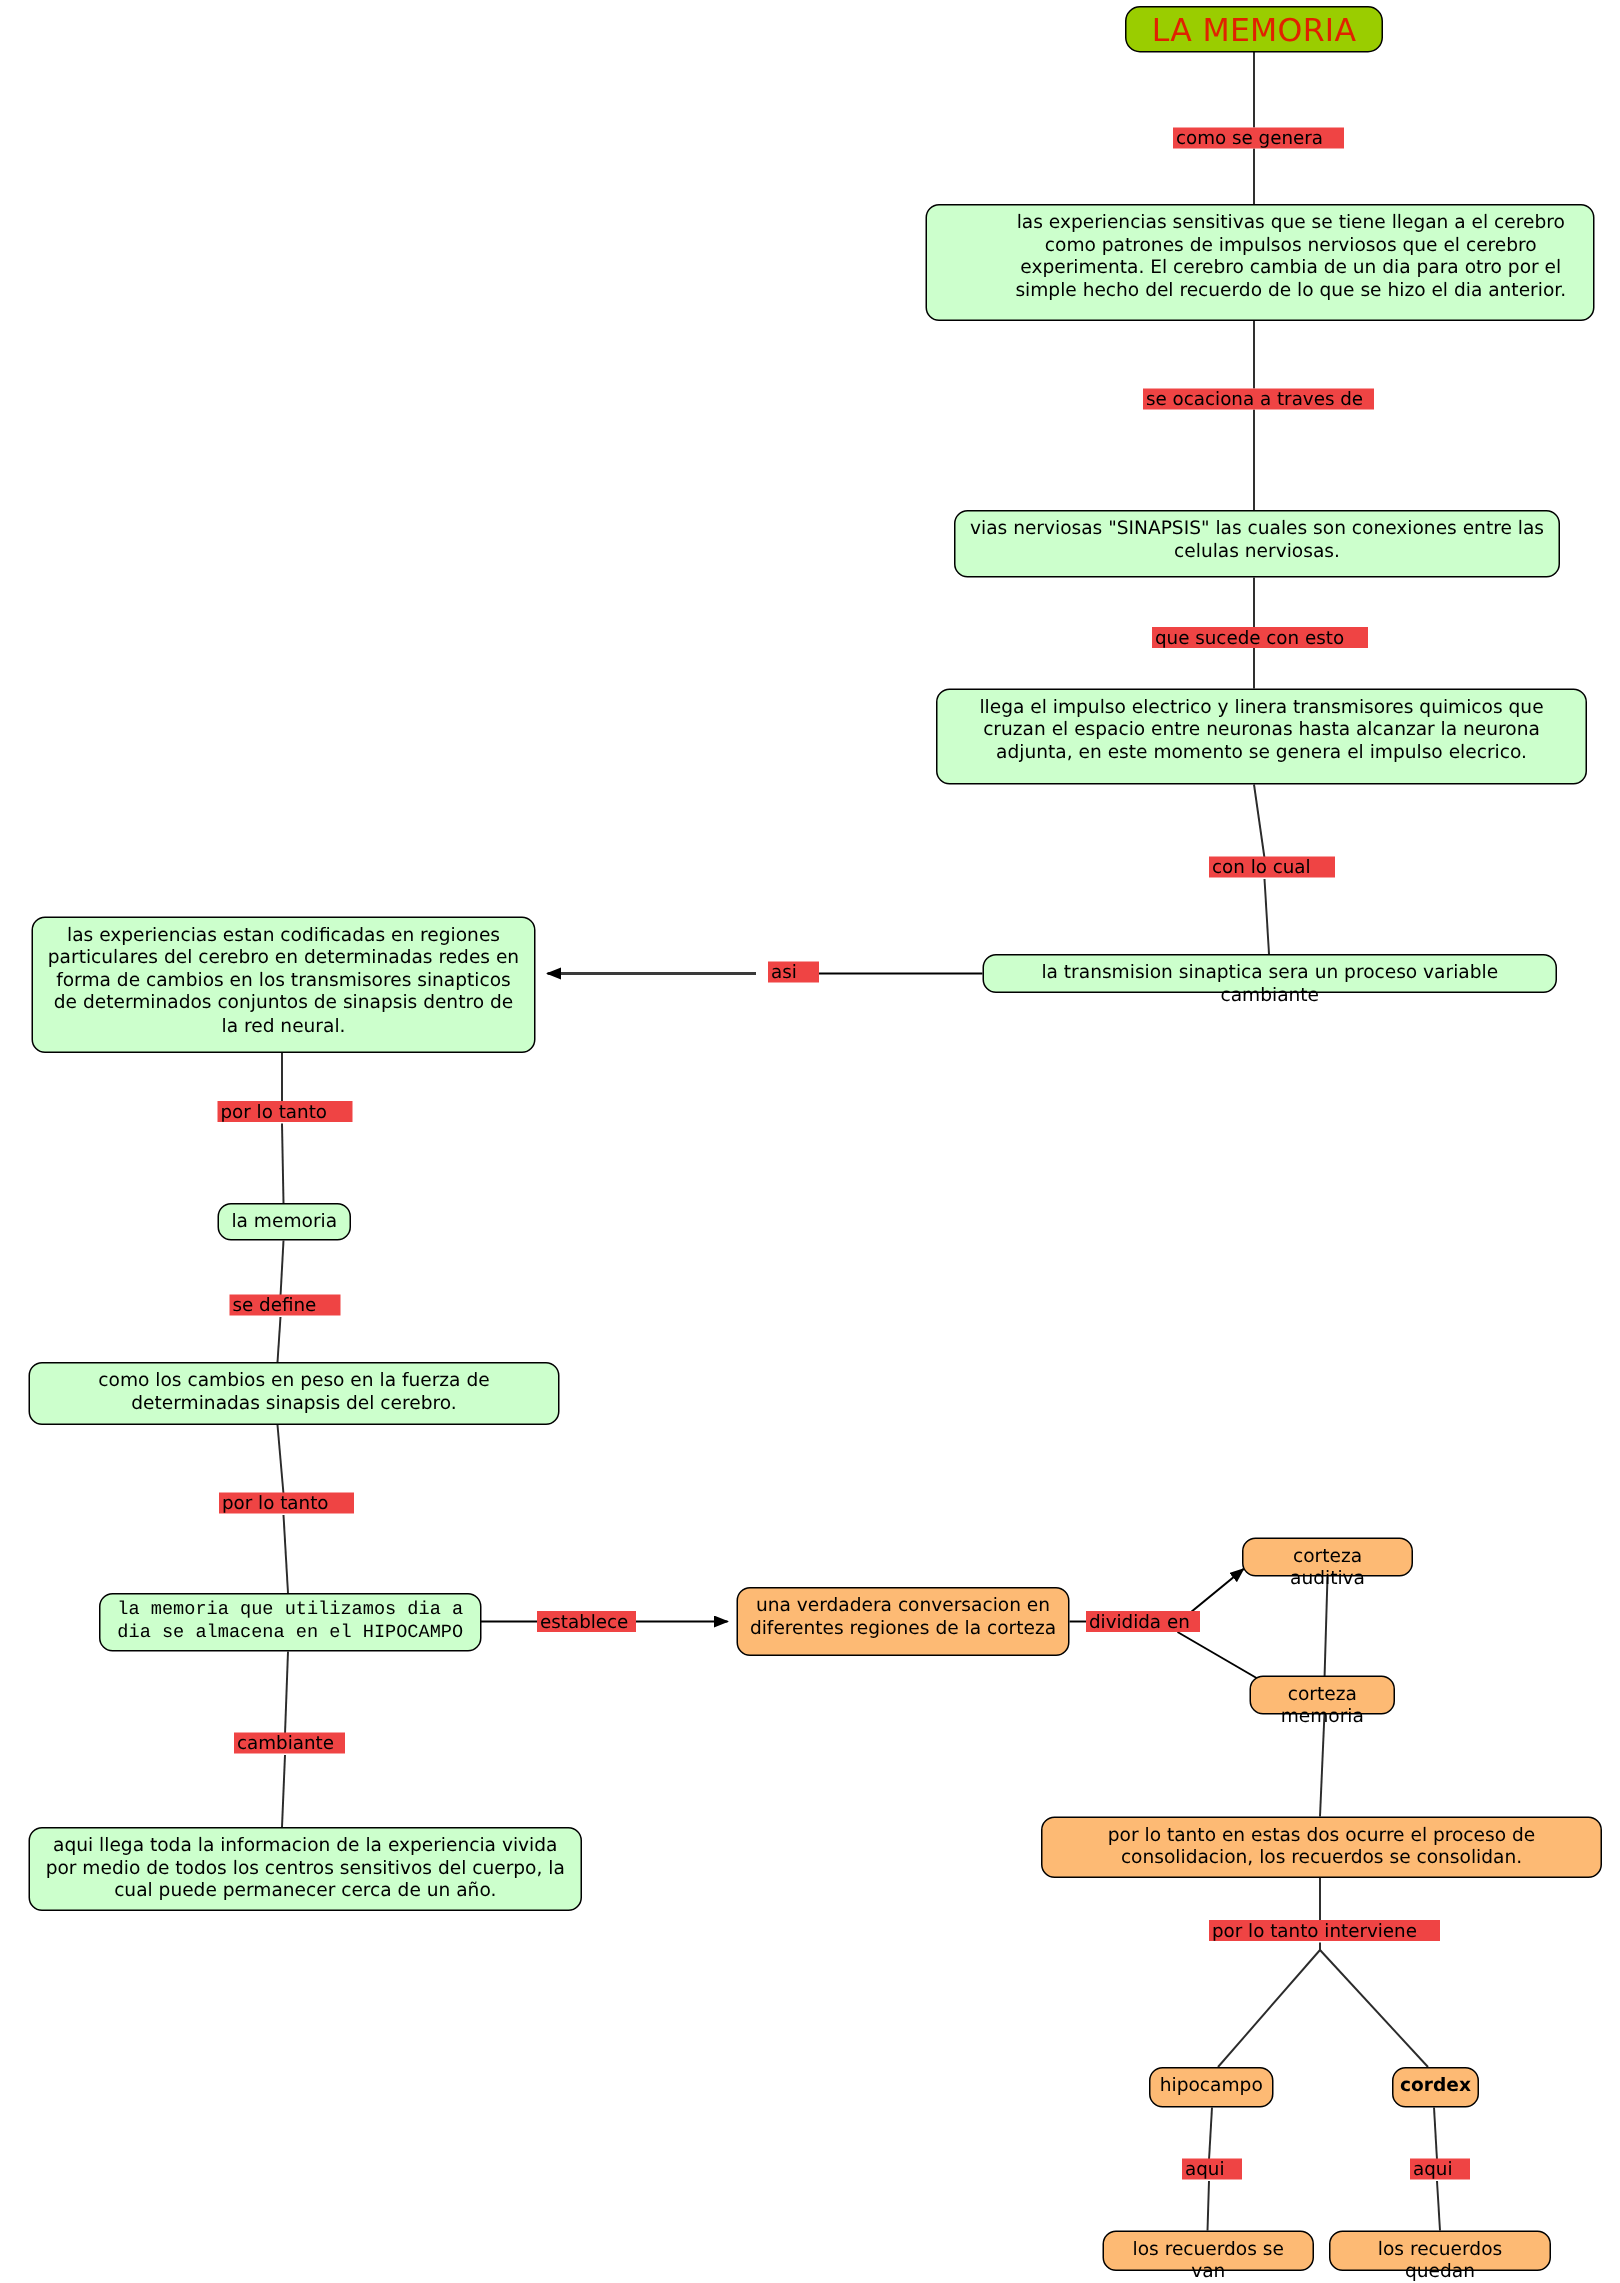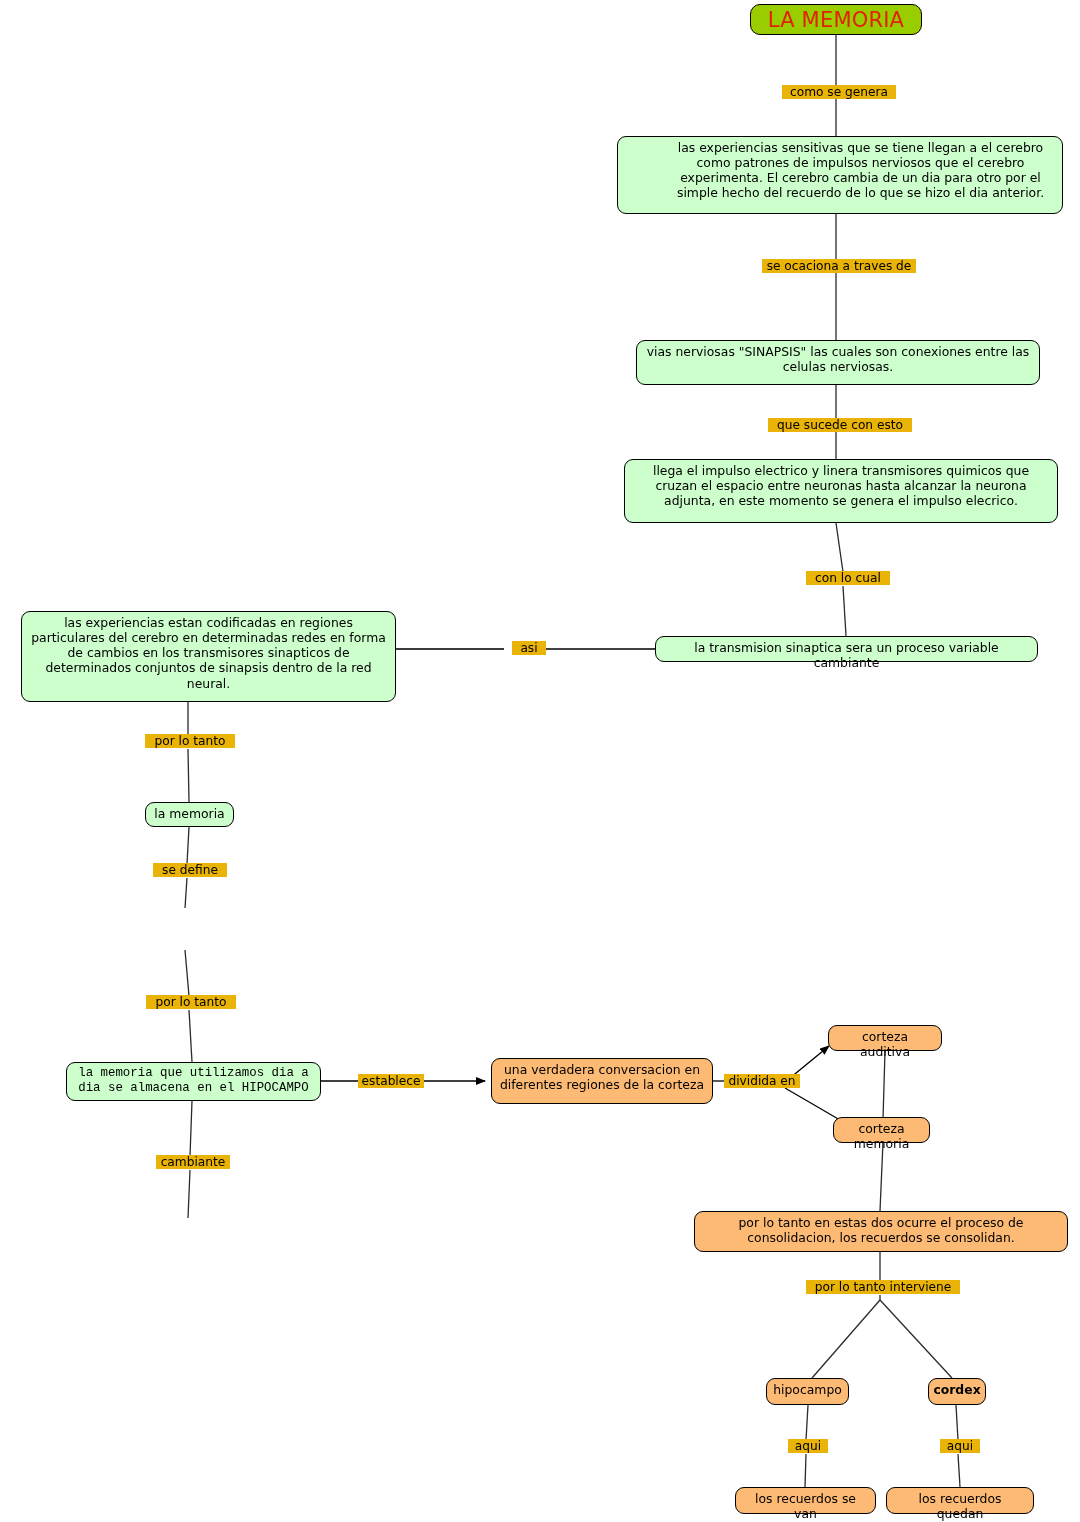--- a/index.html
+++ b/index.html
@@ -53,25 +53,24 @@
     border: 1.6px solid #000000;
     letter-spacing: 0.2px;
   }
   .body-text {
     font-size: 12.4px;
   }
   .edge-label {
     position: absolute;
     font-size: 12.2px;
     color: #000000;
-    background: #eab308;
+    background: #ef4444;
     white-space: nowrap;
     padding: 0 2px;
     z-index: 4;
-    text-align: center;
   }
 </style>
 </head>
 <body>
 
 <div id="canvas">
 
   <svg id="edges" viewBox="0 0 1080 1522">
     <defs>
       <marker id="arrow" markerWidth="11" markerHeight="11" refX="9" refY="4" orient="auto" markerUnits="userSpaceOnUse">
@@ -155,41 +154,47 @@
   </div>
 
   <div class="edge-label" style="left:806px; top:571px; width:80px;">con lo cual</div>
 
   <div class="node green body-text" style="left:655px; top:636px; width:383px; height:26px;">
     <span>la transmision sinaptica sera un proceso variable cambiante</span>
   </div>
 
   <div class="edge-label" style="left:512px; top:641px; width:30px;">asi</div>
 
-  <div class="node green body-text" style="left:21px; top:611px; width:375px; height:91px;">
+  <div class="node green body-text" style="left:21px; top:611px; width:336px; height:91px;">
     <span>las experiencias estan codificadas en regiones particulares del cerebro en determinadas redes en forma de cambios en los transmisores sinapticos de determinados conjuntos de sinapsis dentro de la red neural.</span>
   </div>
 
   <div class="edge-label" style="left:145px; top:734px; width:86px;">por lo tanto</div>
 
   <div class="node green body-text" style="left:145px; top:802px; width:89px; height:25px;">
     <span>la memoria</span>
   </div>
 
   <div class="edge-label" style="left:153px; top:863px; width:70px;">se define</div>
 
+  <div class="node green body-text" style="left:19px; top:908px; width:354px; height:42px;">
+    <span>como los cambios en peso en la fuerza de determinadas sinapsis del cerebro.</span>
+  </div>
 
   <div class="edge-label" style="left:146px; top:995px; width:86px;">por lo tanto</div>
 
   <div class="node green body-text" style="left:66px; top:1062px; width:255px; height:39px;font-family:Liberation Mono, monospace;">
     <span>la memoria que utilizamos dia a dia se almacena en el HIPOCAMPO</span>
   </div>
 
   <div class="edge-label" style="left:156px; top:1155px; width:70px;">cambiante</div>
 
+  <div class="node green body-text" style="left:19px; top:1218px; width:369px; height:56px;">
+    <span>aqui llega toda la informacion de la experiencia vivida por medio de todos los centros sensitivos del cuerpo, la cual puede permanecer cerca de un año.</span>
+  </div>
 
   <div class="edge-label" style="left:358px; top:1074px; width:62px;">establece</div>
 
   <div class="node yellow body-text" style="left:491px; top:1058px; width:222px; height:46px;">
     <span>una verdadera conversacion en diferentes regiones de la corteza</span>
   </div>
 
   <div class="edge-label" style="left:724px; top:1074px; width:72px;">dividida en</div>
 
   <div class="node yellow body-text" style="left:828px; top:1025px; width:114px; height:26px;">

